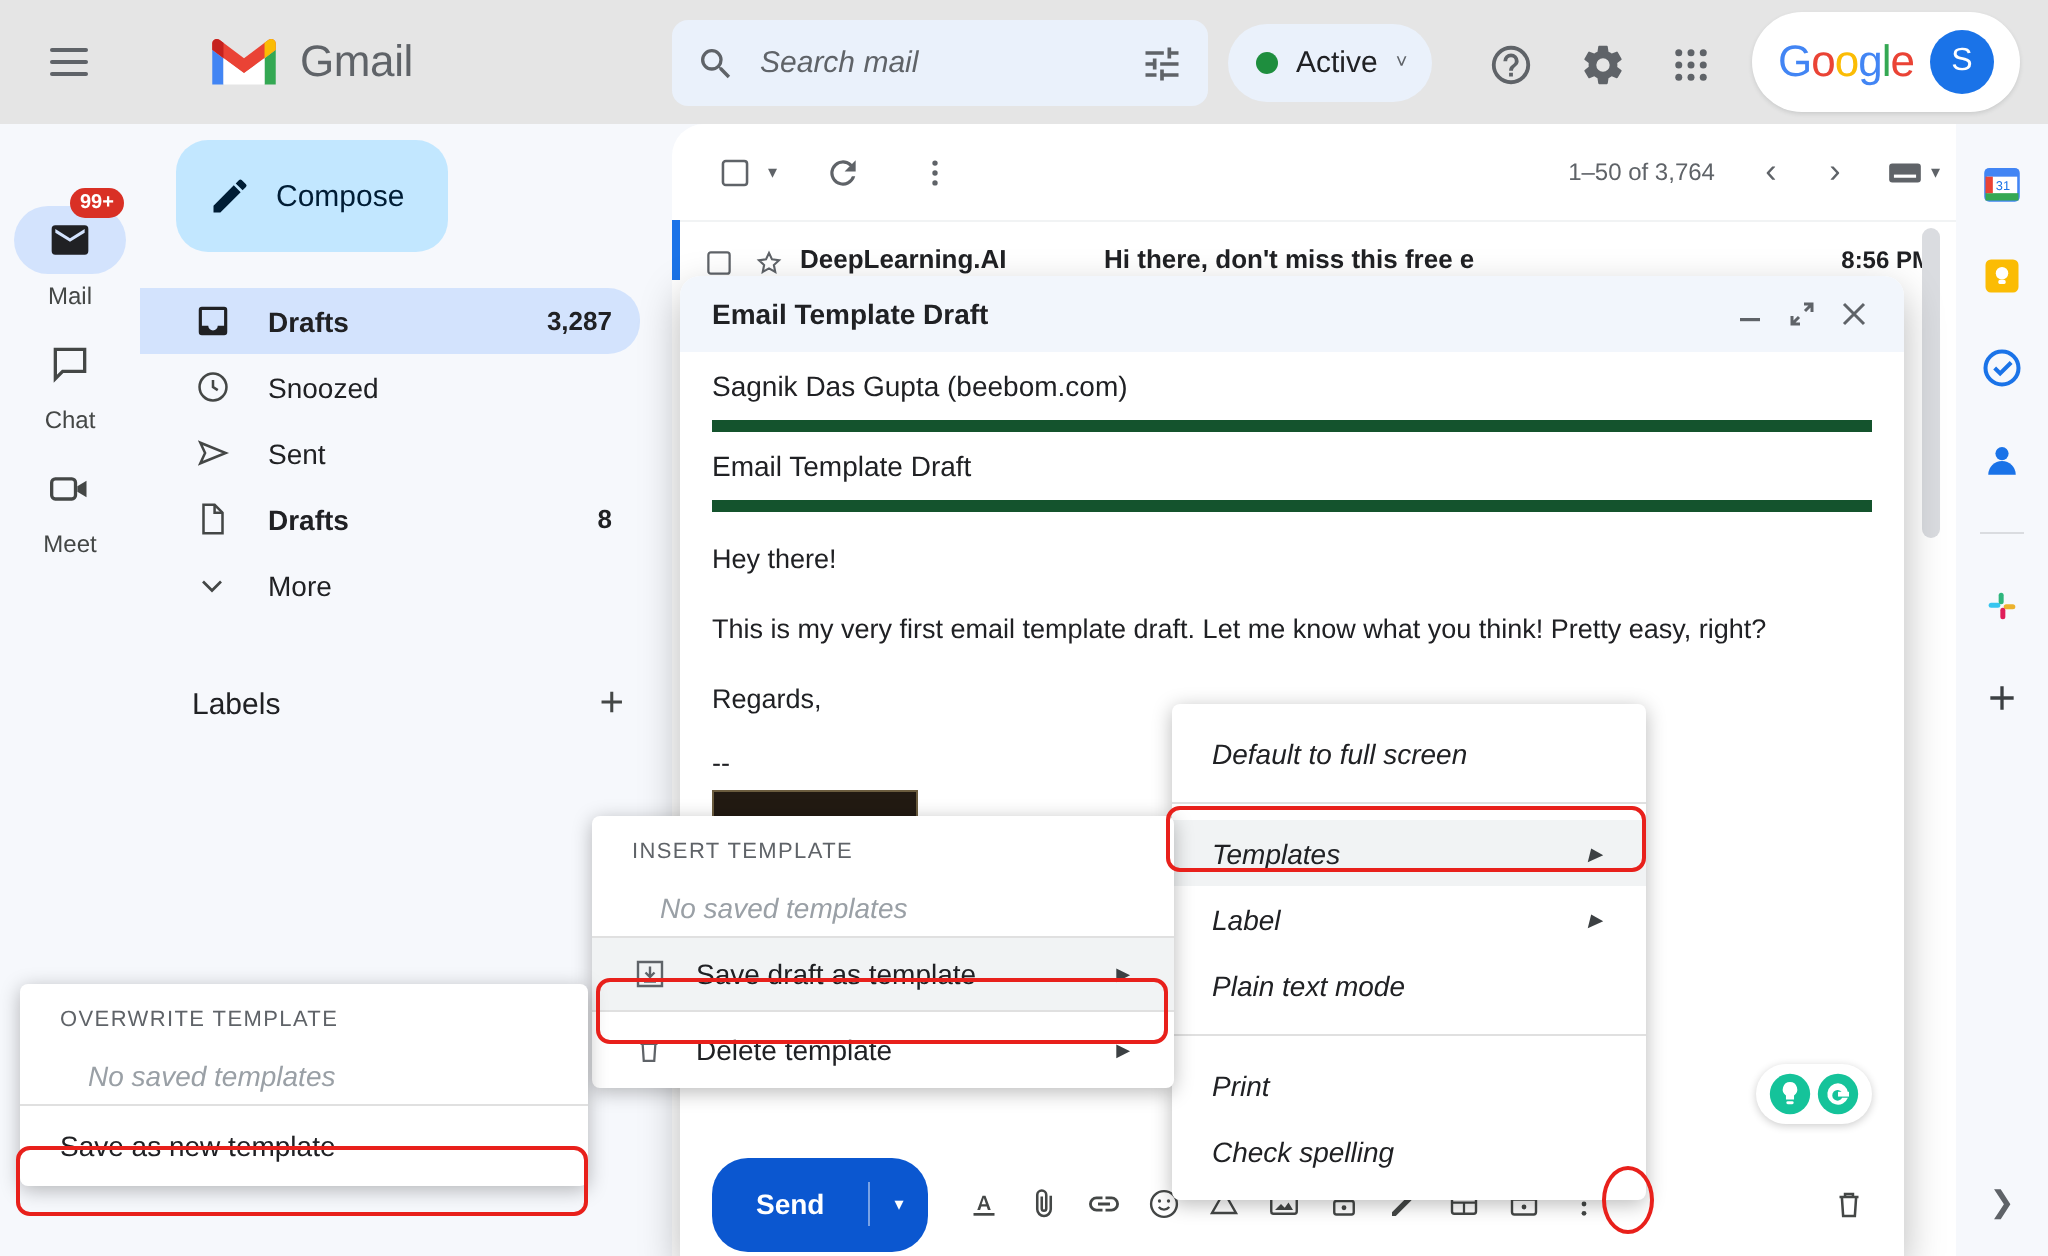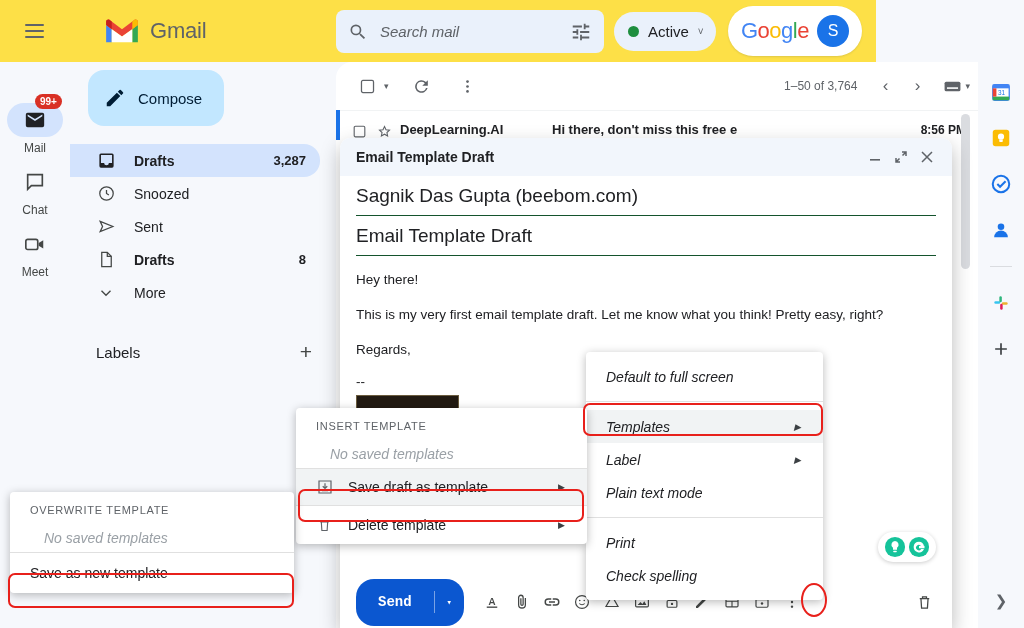--- a/index.html
+++ b/index.html
@@ -6,22 +6,22 @@
   html, body {
     width: 1024px; height: 628px;
     font-family: "Liberation Sans", sans-serif;
     background: #f6f8fc;
     overflow: hidden;
   }
   #app { position: relative; width: 1024px; height: 628px; }
 
   
   .header {
-    position: absolute; top: 0; left: 0; width: 876px; height: 62px;
-    display: flex; align-items: center; background: #fde047; z-index: 5;
+    position: absolute; top: 0; left: 0; width: 1024px; height: 62px;
+    display: flex; align-items: center; background: #e5e5e5; z-index: 5;
   }
   .hamburger { width: 48px; height: 48px; margin-left: 10px; display:flex; flex-direction:column;
                justify-content:center; align-items:center; gap:4px; border-radius:50%; cursor:pointer; }
   .hamburger span { display:block; width:19px; height:2px; background:#5f6368; border-radius:2px; }
   .brand { display:flex; align-items:center; margin-left: 45px; gap: 9px; }
   .gmail-m { width: 38px; height: 28px; position: relative; }
   .gmail-text { font-size: 22px; color: #5f6368; letter-spacing: -0.2px; }
 
   .searchbar {
     position: absolute; left: 336px; top: 10px; width: 268px; height: 43px;
@@ -129,32 +129,32 @@
   }
   .compose-head {
     height: 38px; background:#f2f6fc; border-radius: 10px 10px 0 0;
     display:flex; align-items:center; padding: 0 12px 0 16px;
   }
   .compose-title { font-size: 14px; font-weight:bold; color:#202124; flex:1; }
   .ch-btn { width: 26px; height:26px; display:flex; align-items:center; justify-content:center;
             color:#5f6368; cursor:pointer; }
   .field {
     height: 40px; display:flex; align-items:center; margin: 0 16px;
-    border-bottom: 1px solid #14532d; font-size: 19px; color:#202124;
+    border-bottom: 6px solid #14532d; font-size: 14px; color:#202124;
   }
   .body-area { padding: 14px 16px 0 16px; font-size: 13.5px; color:#202124; line-height: 1.55; flex:1; }
   .body-area p { margin-bottom: 14px; }
   .sig-img { width: 103px; height: 42px; background:#2a2318; margin-top: 2px;
              background-image: radial-gradient(ellipse 20px 16px at 52% 60%, #8a6a54 0%, #4a3424 45%, #221a12 75%);
              border:1px solid #6b5c3e; }
 
   .compose-foot { height: 52px; display:flex; align-items:center; padding: 0 14px 0 16px; }
   .send-btn {
     height: 47px; display:flex; align-items:center; background:#0b57d0; border-radius: 18px;
-    color:#fff; cursor:pointer; overflow:hidden;font-family:Liberation Mono, monospace;
+    color:#fff; cursor:pointer; overflow:hidden;
   }
   .send-label { font-size: 14px; font-weight:bold; padding: 0 22px; }
   .send-div { width:1px; height: 22px; background: rgba(255,255,255,.45); }
   .send-caret { padding: 0 12px; font-size: 9px; }
   .foot-icons { display:flex; align-items:center; margin-left: 14px; gap: 2px; }
   .fi {
     width: 28px; height: 28px; display:flex; align-items:center; justify-content:center;
     color:#444746; cursor:pointer; position:relative;
   }
   .fi .bluedot { position:absolute; top:1px; right:2px; width:5px; height:5px; border-radius:50%; background:#1a73e8; }

